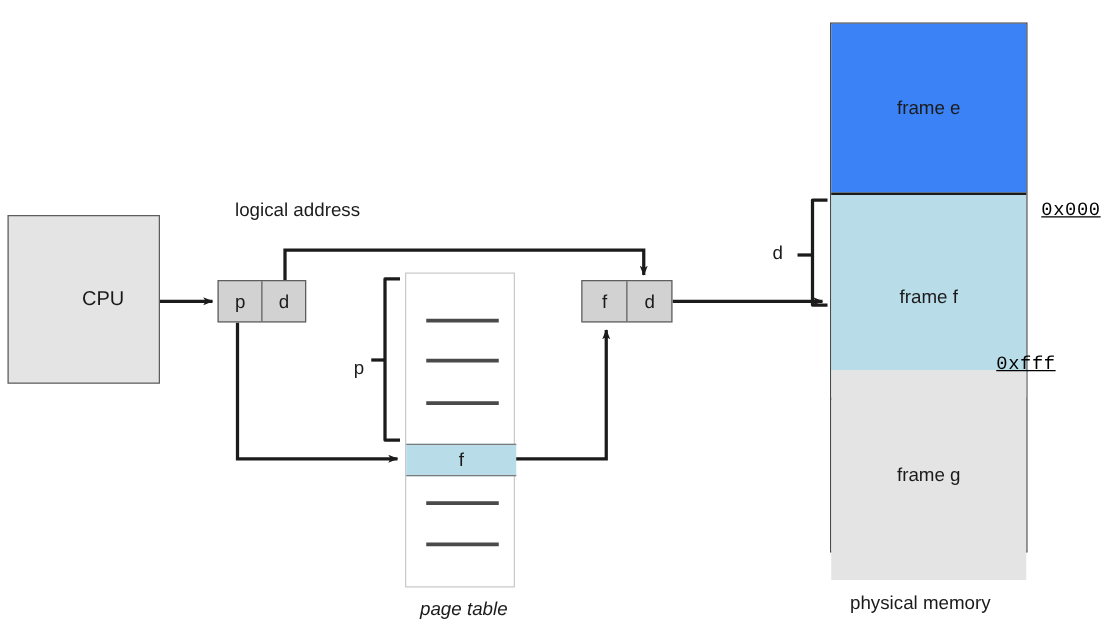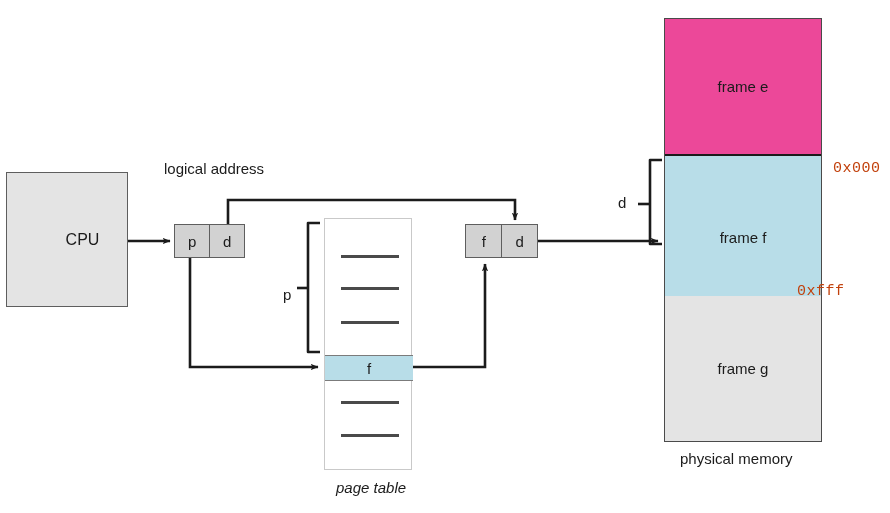--- a/index.html
+++ b/index.html
@@ -30,22 +30,23 @@
     font-family: "Liberation Sans", sans-serif;
     font-size: 15px;
     color: #1b1b1b;
     white-space: nowrap;
   }
   .lbl-mono {
     position: absolute;
     font-family: "Liberation Mono", monospace;
     font-size: 15px;
     letter-spacing: 0.5px;
-    color: #c2410c;
+    color: #000000;
     white-space: nowrap;
+    text-decoration: underline;
   }
 
   
   #cpu-box {
     position: absolute;
     left: 6px;
     top: 172px;
     width: 122px;
     height: 135px;
     background: #e4e4e4;
@@ -135,24 +136,24 @@
     position: absolute;
     left: 0;
     width: 100%;
     display: flex;
     align-items: center;
     justify-content: center;
     font-size: 15px;
     color: #1b1b1b;
     box-sizing: border-box;
   }
-  #frame-e { top: 0px;   height: 135px; background: #ec4899; }
+  #frame-e { top: 0px;   height: 135px; background: #3b82f6; }
   #frame-f { top: 135px; height: 166px; background: #b8dde8;
              border-top: 2px solid #1b1b1b; border-bottom: 2px solid #1b1b1b; }
-  #frame-g { top: 277px; height: 144px; background: #e4e4e4; }
+  #frame-g { top: 277px; height: 168px; background: #e4e4e4; }
 </style>
 </head>
 <body>
 
 <div id="stage">
 
   <svg id="wires" viewBox="0 0 890 513">
     <defs>
       <marker id="arrowhead" markerWidth="9" markerHeight="9" refX="7.4" refY="3.2" orient="auto" markerUnits="userSpaceOnUse">
         <path d="M0,0 L8,3.2 L0,6.4 L1.9,3.2 z" fill="#1b1b1b"></path>
@@ -171,21 +172,21 @@
 
     <path d="M320,223 L308,223 L308,288 M308,288 L308,352 L320,352" stroke="#1b1b1b" stroke-width="2.6" fill="none" stroke-linejoin="round"></path>
     <path d="M308,288 L297,288" stroke="#1b1b1b" stroke-width="2.6" fill="none"></path>
 
     <path d="M662,160 L650,160 L650,204 M650,204 L650,244 L662,244" stroke="#1b1b1b" stroke-width="2.6" fill="none" stroke-linejoin="round"></path>
     <path d="M650,204 L638,204" stroke="#1b1b1b" stroke-width="2.6" fill="none"></path>
   </svg>
 
   <div id="cpu-box">CPU</div>
 
-  <div class="lbl" style="left:164px; top:160px;">logical address</div>
+  <div class="lbl" style="left:188px; top:160px;">logical address</div>
   <div class="addr" id="logical-addr">
     <div class="cell">p</div>
     <div class="cell second">d</div>
   </div>
 
   <div class="addr" id="physical-addr">
     <div class="cell">f</div>
     <div class="cell second">d</div>
   </div>
 
@@ -201,15 +202,15 @@
   <div class="lbl" style="left:336px; top:479px;font-style:italic;">page table</div>
 
   <div id="phys-mem">
     <div class="frame" id="frame-e">frame e</div>
     <div class="frame" id="frame-f">frame f</div>
     <div class="frame" id="frame-g">frame g</div>
   </div>
   <div class="lbl-mono" style="left:833px; top:160px;">0x000</div>
   <div class="lbl-mono" style="left:797px; top:283px;">0xfff</div>
   <div class="lbl" style="left:618px; top:194px;">d</div>
-  <div class="lbl" style="left:680px; top:450px;">physical memory</div>
+  <div class="lbl" style="left:680px; top:474px;">physical memory</div>
 
 </div>
 
 </body></html>

